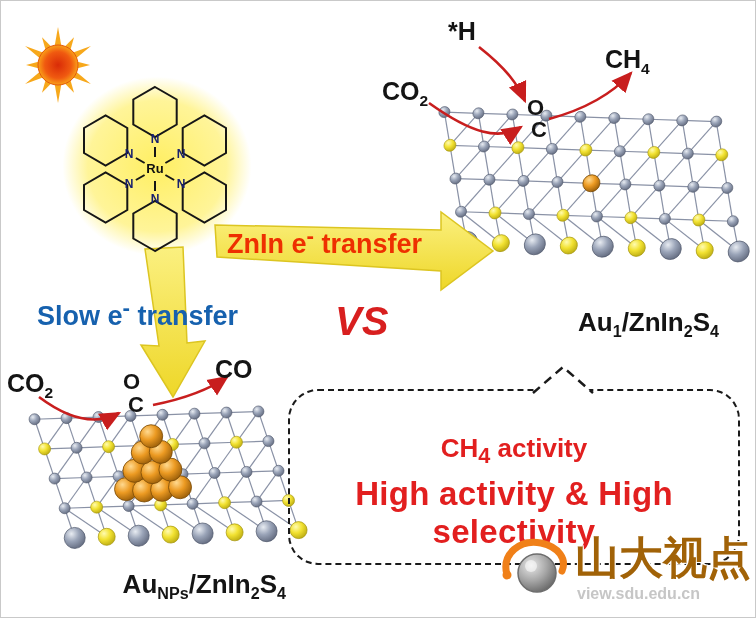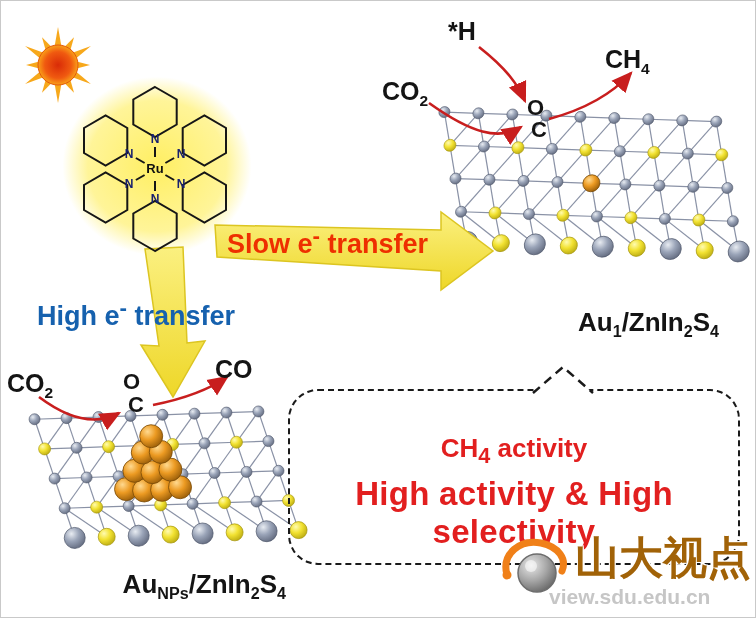--- a/index.html
+++ b/index.html
@@ -20,21 +20,21 @@
   #fast-label{position:absolute;left:226px;top:222px;z-index:5;font-size:27px;font-weight:bold;color:#ee2f00;white-space:nowrap}
   #slow-label{position:absolute;left:36px;top:294px;z-index:5;font-size:27px;font-weight:bold;color:#1661ae;white-space:nowrap}
   #vs-label{position:absolute;left:334px;top:298px;z-index:5;font-size:40px;font-weight:bold;font-style:italic;color:#d81f1f}
   #result-box{position:absolute;left:287px;top:388px;width:452px;height:176px;border:2.5px dashed #1a1a1a;border-radius:30px;z-index:2;padding-top:42px}
   .result-line{width:100%;text-align:center;font-weight:bold;color:#e21f1f}
   #result-line-1{font-size:26px}
   #result-line-2{font-size:33px;margin-top:6px;letter-spacing:.3px}
   #wm-logo{left:498px;top:522px;width:80px;height:80px;z-index:6}
   #wm-name{position:absolute;left:574px;top:528px;z-index:6;font-size:44px;font-weight:900;color:#a16207;
            text-shadow:-1px -1px 0 #fff,1px -1px 0 #fff,-1px 1px 0 #fff,1px 1px 0 #fff;white-space:nowrap}
-  #wm-url{position:absolute;left:548px;top:584px;z-index:6;font-size:21px;font-weight:bold;color:#c6c6c6;
+  #wm-url{position:absolute;left:576px;top:584px;z-index:6;font-size:16px;font-weight:bold;color:#c6c6c6;
           text-shadow:0 0 2px #ffffff;white-space:nowrap}
 </style>
 </head>
 <body>
 
 <div id="canvas">
 
   <div id="glow"></div>
 
   <svg id="sun">
@@ -434,22 +434,23 @@
       <path d="M428,102 C470,132 498,140 520,126" marker-end="url(#ra)"></path>
       <path d="M478,46 C506,68 517,84 524,100" marker-end="url(#ra)"></path>
       <path d="M548,118 C585,108 612,92 630,72" marker-end="url(#ra)"></path>
       <path d="M38,396 C70,420 96,424 118,412" marker-end="url(#ra)"></path>
       <path d="M152,404 C182,398 206,390 226,376" marker-end="url(#ra)"></path>
     </g>
     <path d="M532,392 L562,366 L592,392 Z" fill="#ffffff" stroke="none"></path>
     <path d="M532,392 L562,366 L592,392" fill="none" stroke="#1a1a1a" stroke-width="2.5" stroke-dasharray="9 6"></path>
   </svg>
 
-  <div id="fast-label"><span>Slow e</span><sup>-</sup><span> transfer</span></div>
-  <div id="slow-label"><span>High e</span><sup>-</sup><span> transfer</span></div>
+  <div id="fast-label"><span>ZnIn e</span><sup>-</sup><span> transfer</span></div>
+  <div id="slow-label"><span>Slow e</span><sup>-</sup><span> transfer</span></div>
+  <div id="vs-label">VS</div>
 
   <div class="lbl" style="left:447px;top:18px">*H</div>
   <div class="lbl" style="left:381px;top:78px"><span>CO</span><sub>2</sub></div>
   <div class="lbl small-lbl" style="left:526px;top:96px">O</div>
   <div class="lbl small-lbl" style="left:530px;top:118px">C</div>
   <div class="lbl" style="left:604px;top:46px"><span>CH</span><sub>4</sub></div>
   <div class="lbl formula" style="left:468px;top:308px;width:250px"><span>Au</span><sub>1</sub><span>/ZnIn</span><sub>2</sub><span>S</span><sub>4</sub></div>
 
   <div class="lbl" style="left:6px;top:370px"><span>CO</span><sub>2</sub></div>
   <div class="lbl small-lbl" style="left:122px;top:370px">O</div>

